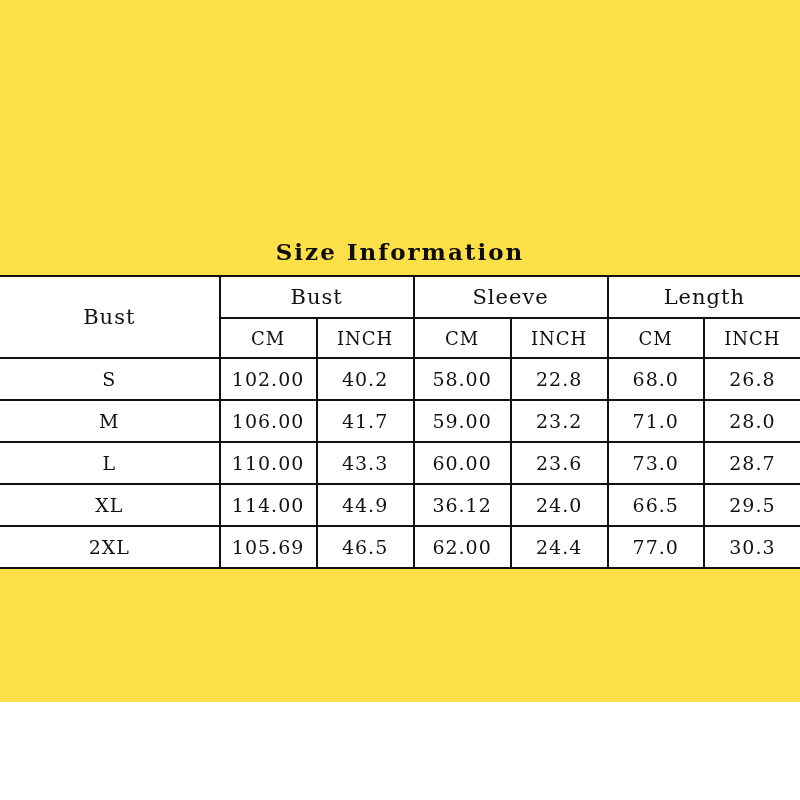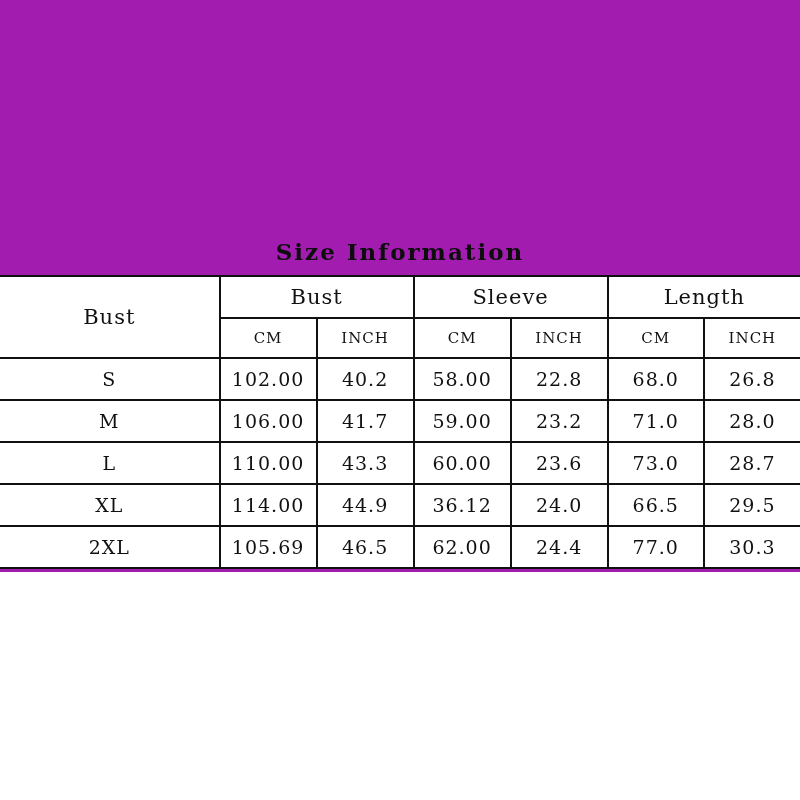--- a/index.html
+++ b/index.html
@@ -10,22 +10,22 @@
   body {
     width: 800px;
     height: 800px;
     font-family: "DejaVu Serif", "Liberation Serif", serif;
     color: #111111;
     overflow: hidden;
   }
   .page {
     position: relative;
     width: 800px;
-    height: 572px;
-    background: #a21caf;
+    height: 702px;
+    background: #fde047;
   }
   .table-wrap {
     position: absolute;
     left: 0;
     top: 238px;
     width: 800px;
   }
   .title {
     text-align: center;
     font-size: 23px;
@@ -55,21 +55,21 @@
   
   table.size-table tr > td:first-child,
   table.size-table tr > th:first-child {
     border-left: none;
   }
   table.size-table tr > td:last-child,
   table.size-table tr > th:last-child {
     border-right: none;
   }
   .row-head1 td { height: 40px; font-size: 21px; font-weight: bold; letter-spacing: 2px; }
-  .row-head2 td { height: 38px; font-size: 15px; letter-spacing: 2px; }
+  .row-head2 td { height: 38px; font-size: 18px; letter-spacing: 2px; }
   .row-data td  { height: 40px; font-size: 19px; letter-spacing: 1px; }
   .col-size { width: 128px; }
   .col-unit { width: 112px; margin-left: 40px; }
   .size-label { font-size: 19px; }
 </style>
 </head>
 <body>
 
 <div class="page">
   <div class="table-wrap">

